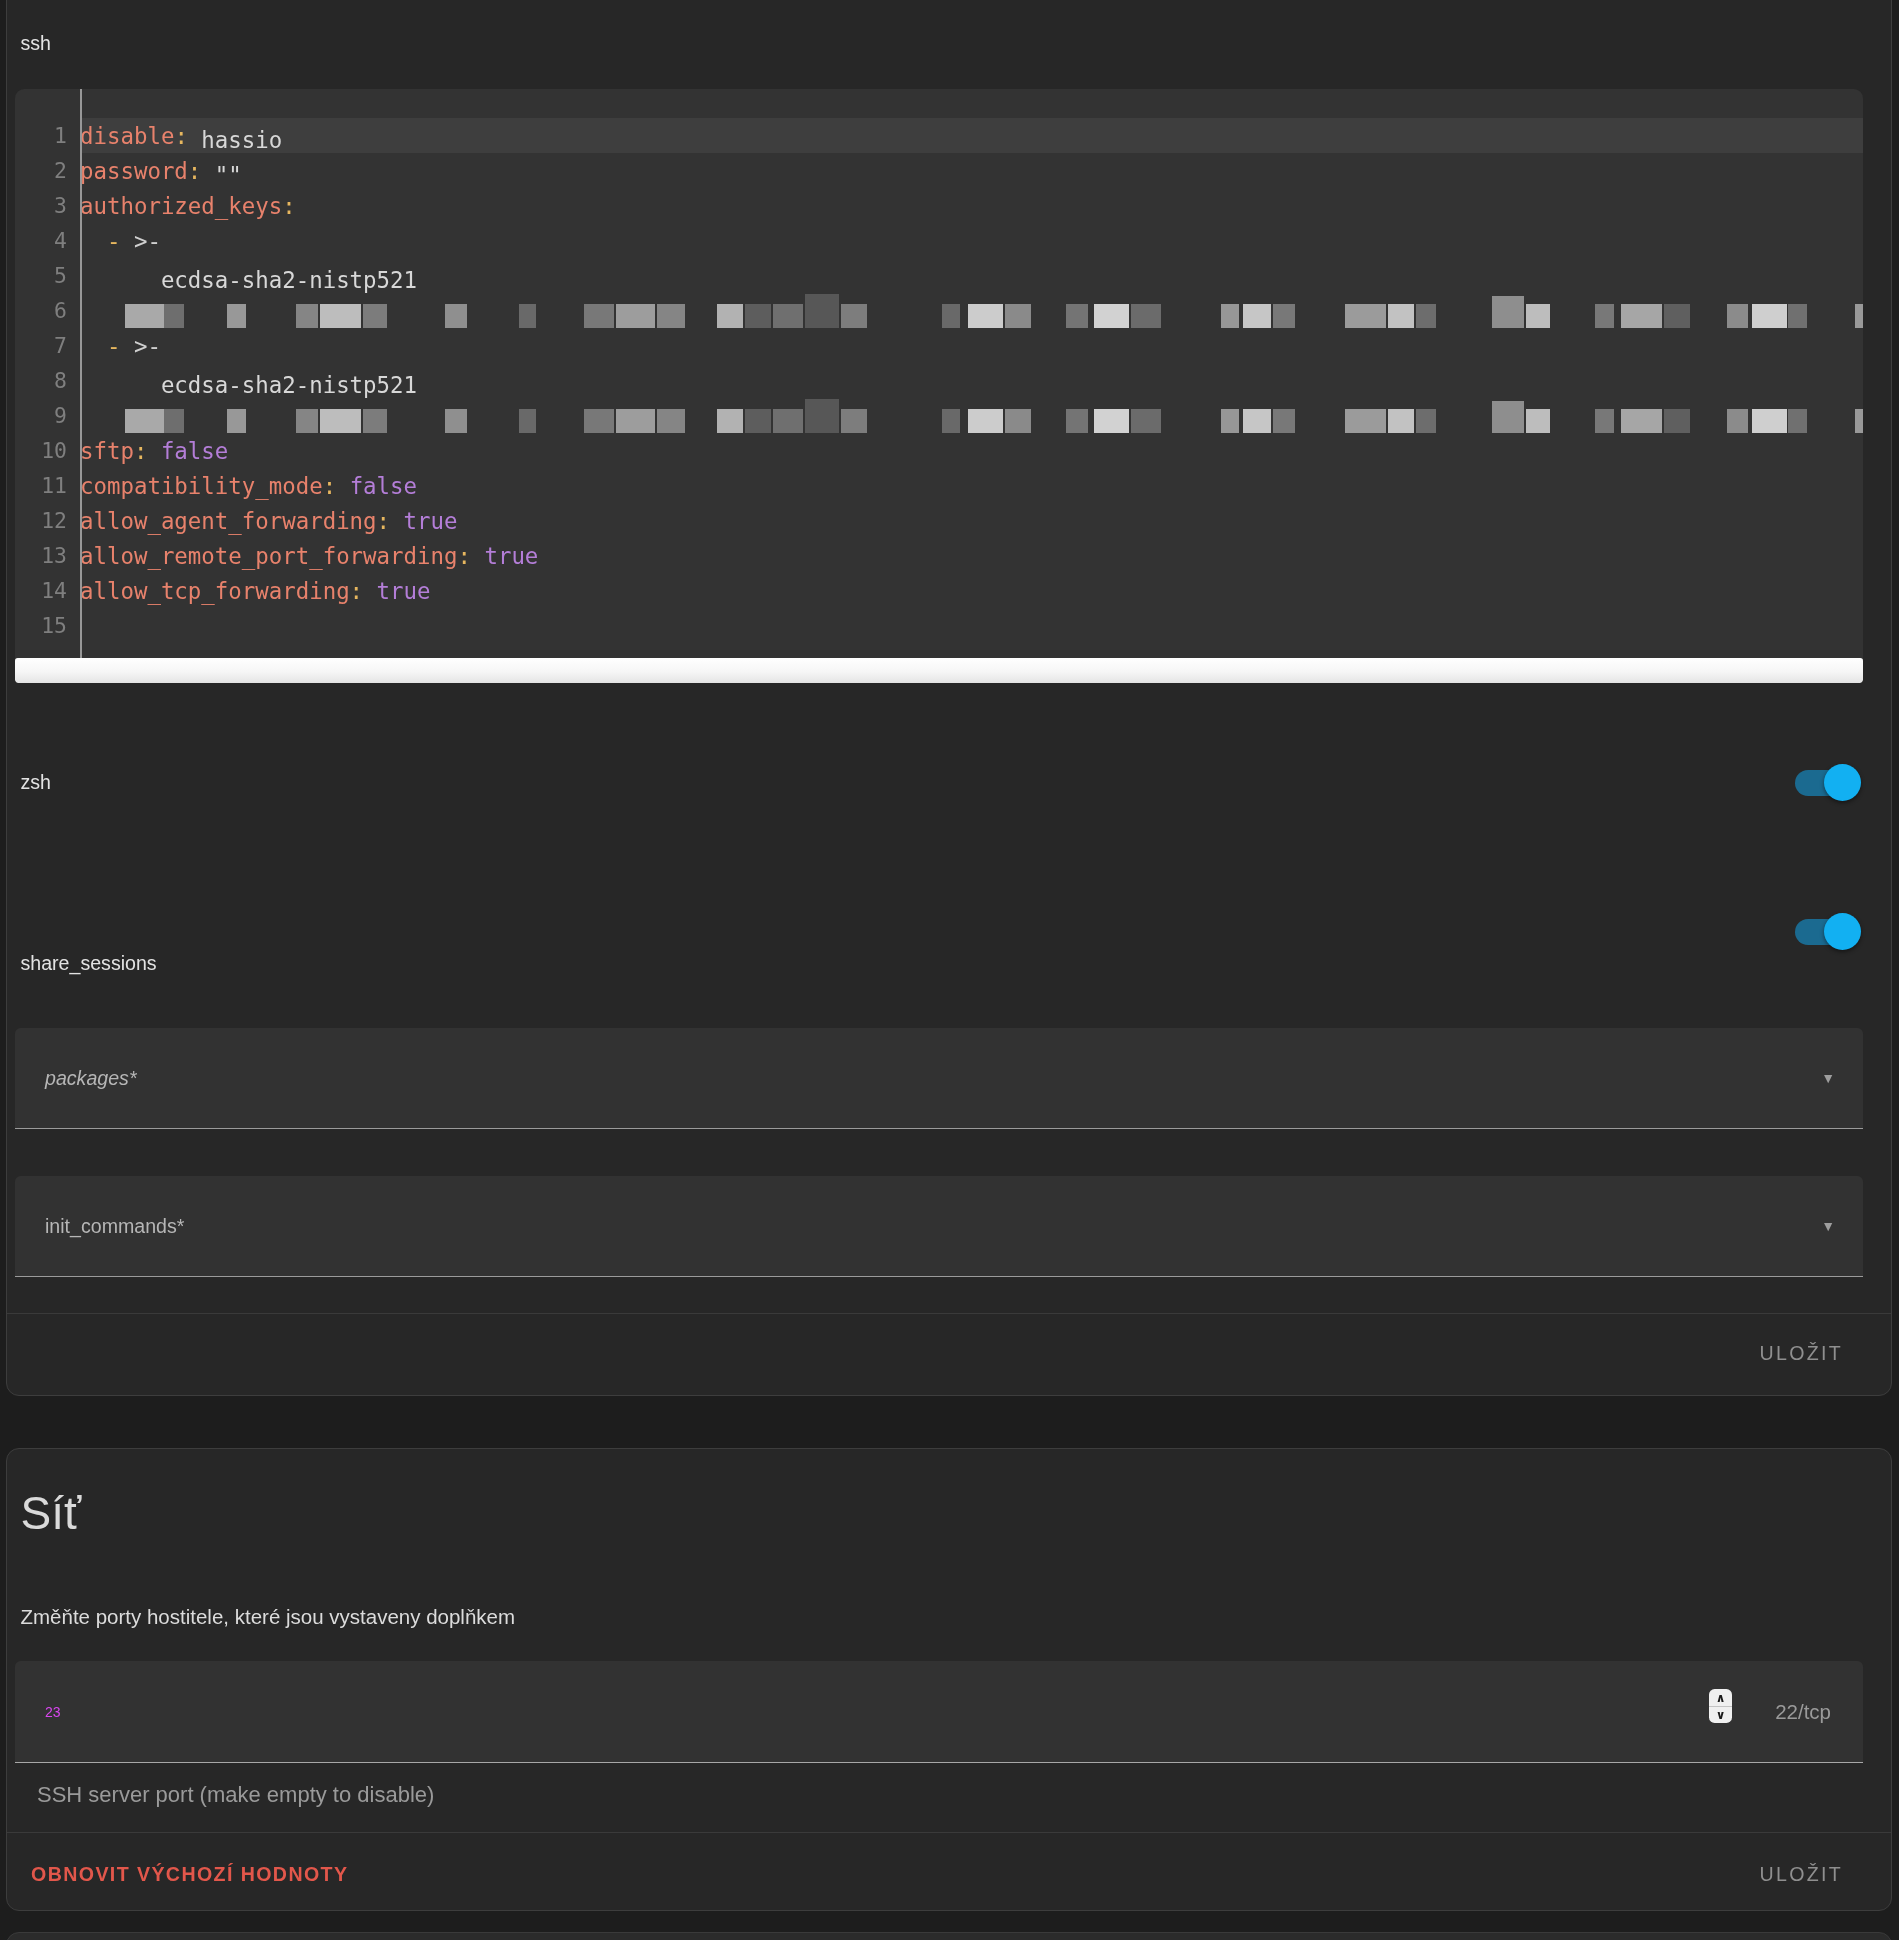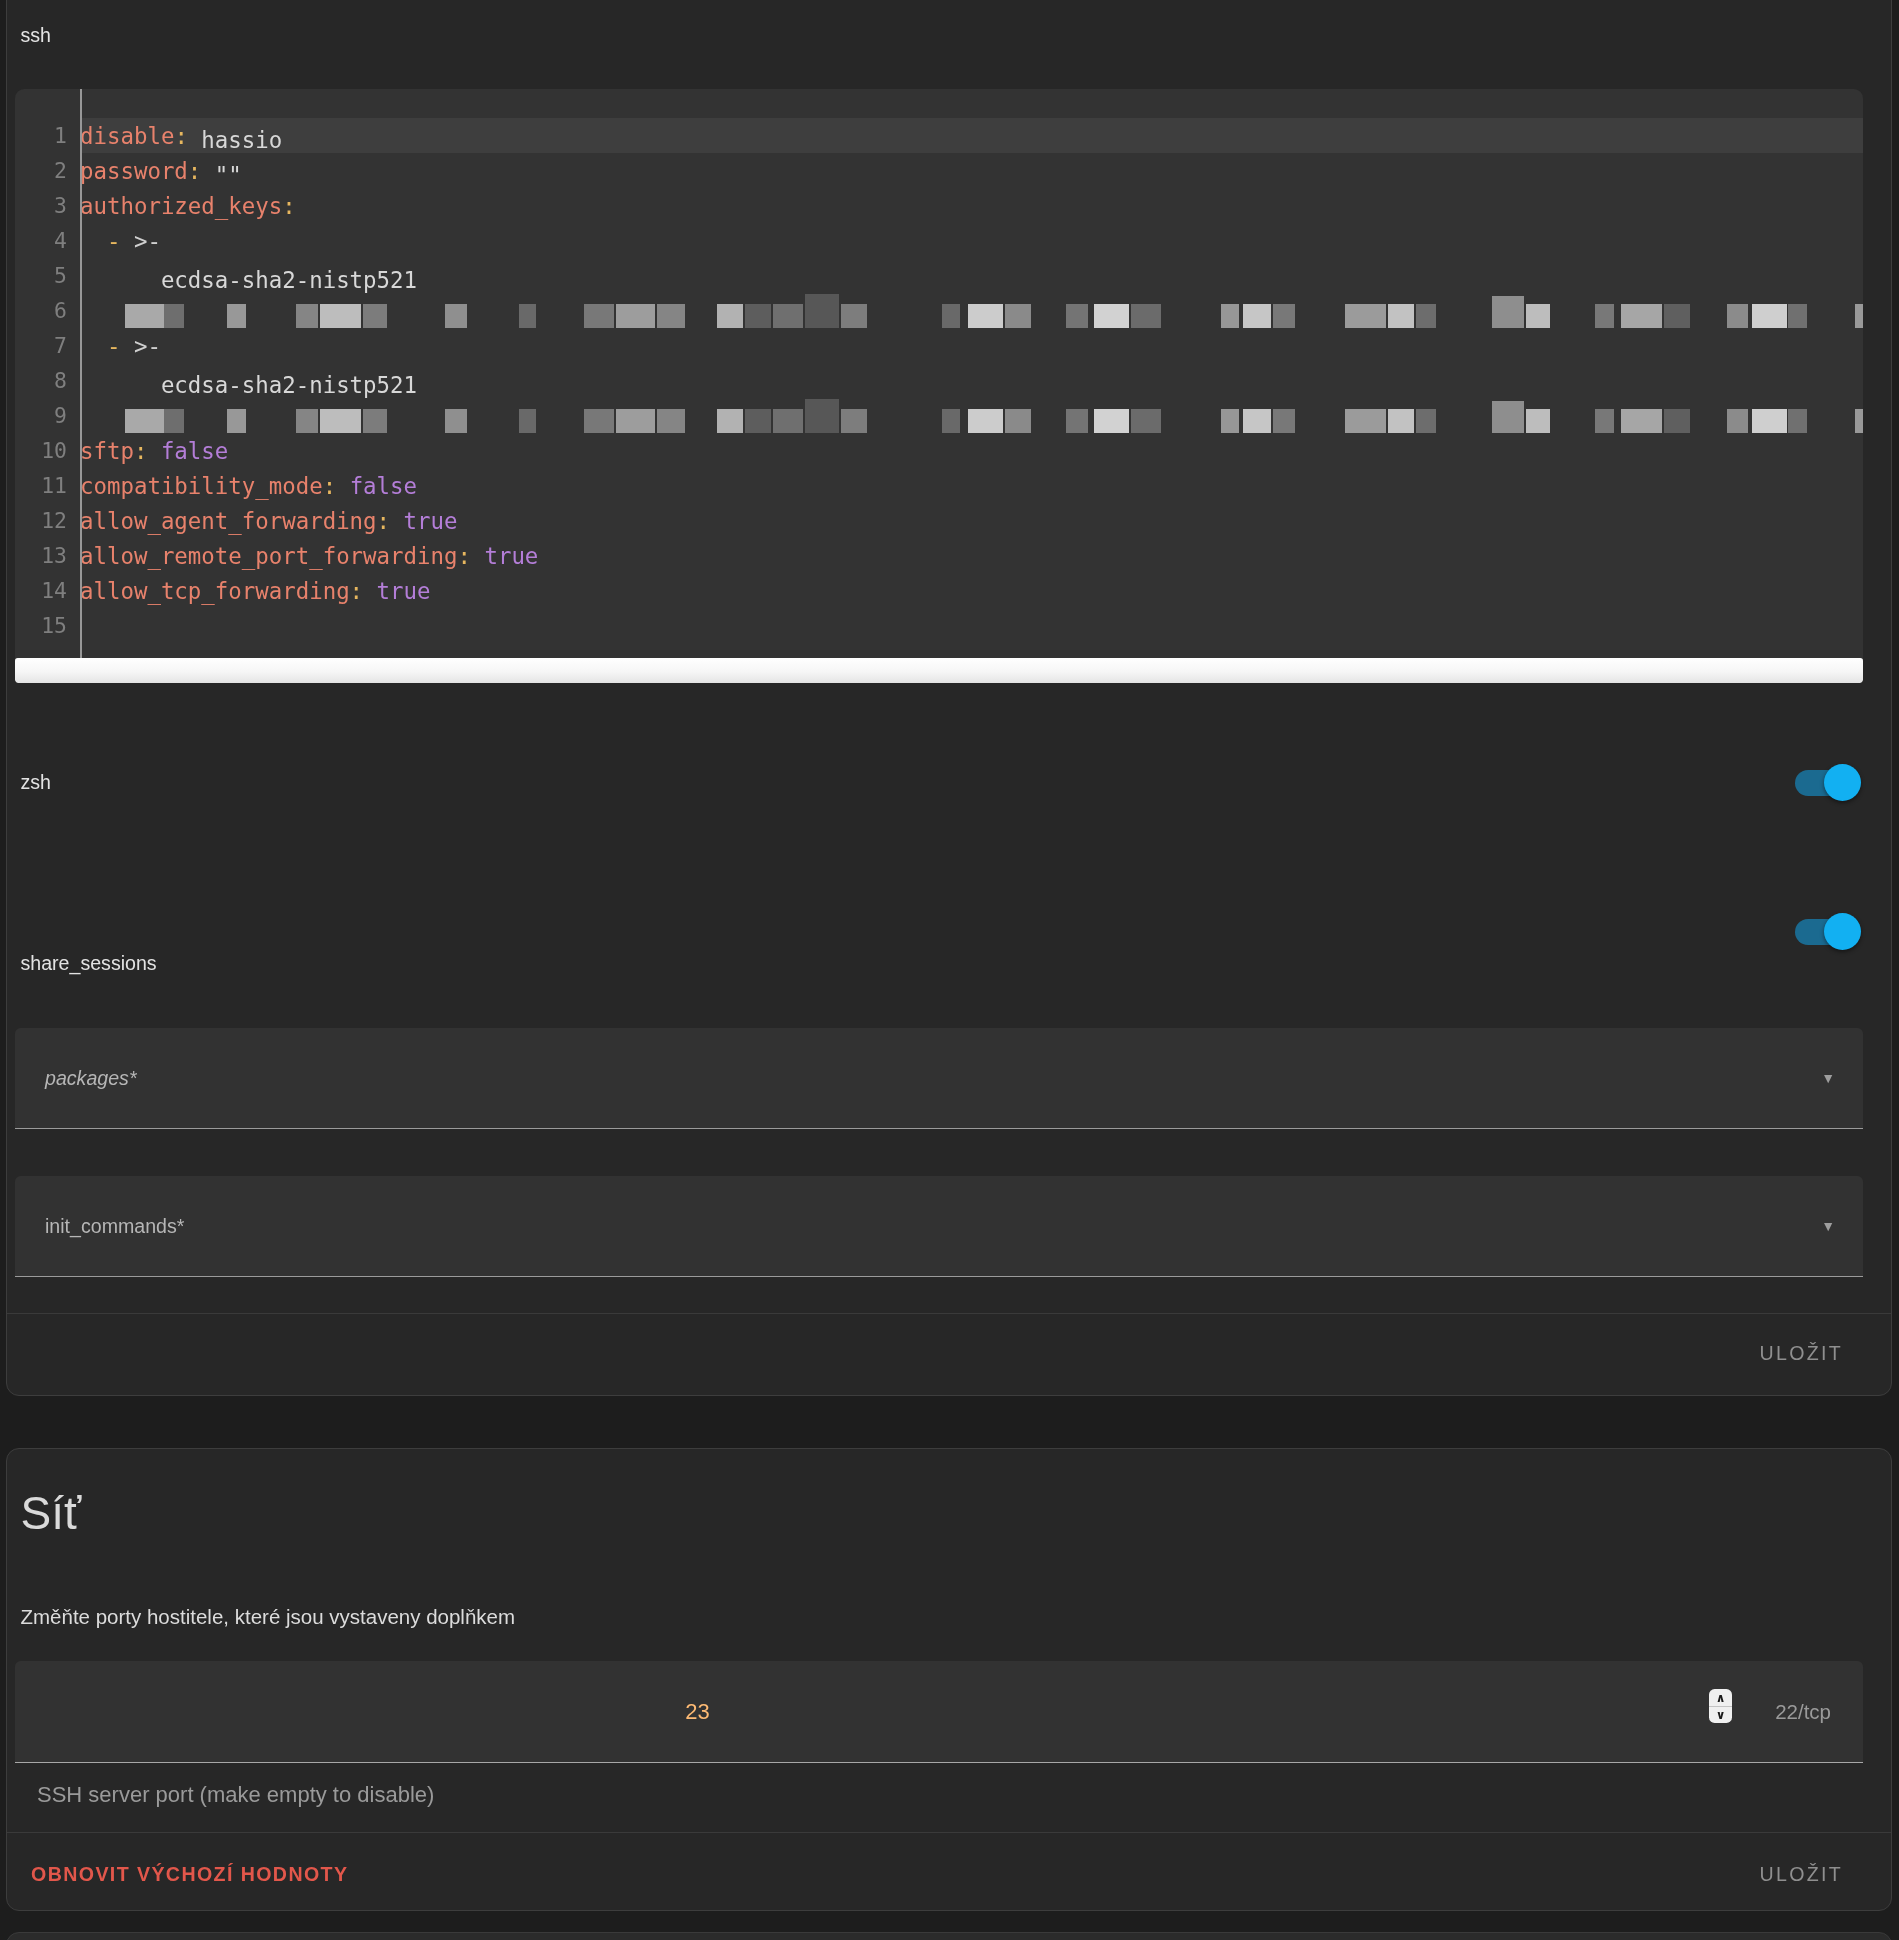--- a/index.html
+++ b/index.html
@@ -10,21 +10,21 @@
   }
   .card {
     position:absolute; background:#272727;
     border:0.9px solid #3d3d3d; border-radius:13px;
   }
   #card-ssh { left:5.6px; top:-28px; width:1886px; height:1424px; }
   #card-net { left:5.6px; top:1448px; width:1886px; height:463px; }
   #card-next { left:5.6px; top:1932px; width:1886px; height:37px; background:#2b2b2b; border-color:#3a3a3a; }
 
   .section-label { position:absolute; font-size:19.6px; color:#e4e4e4; line-height:22.4px; }
-  #ssh-label { left:20.5px; top:24px; }
+  #ssh-label { left:20.5px; top:32px; }
 
   
   #editor {
     position:absolute; left:15px; top:89px; width:1848px; height:594px;
     background:#333333; border-radius:9.3px 9.3px 3.7px 3.7px; overflow:hidden;
     font-family:"DejaVu Sans Mono","Liberation Mono",monospace;
     font-size:22.4px; color:#d8d8d8;
   }
   #code-lines { position:absolute; left:0; top:29px; right:0; }
   .code-row { display:flex; height:35px; }
@@ -77,21 +77,21 @@
     font-size:19.6px; color:#b6b6b6;
   }
   .chevron {
     position:absolute; right:28px; top:50%; transform:translateY(-50%);
     font-size:14px; color:#9e9e9e;
   }
   #port-input {
     position:absolute; left:30px; top:0; width:1305px; height:100%;
     background:transparent; border:none; outline:none;
     font-family:"Liberation Sans","DejaVu Sans",sans-serif;
-    font-size:22px; color:#fdba74;text-align:center;
+    font-size:14px; color:#d946ef;
   }
   .stepper {
     position:absolute; left:1694px; top:45%; transform:translateY(-50%);
     width:23px; height:34px; background:#f0f0f0; border-radius:5.6px;
     display:flex; flex-direction:column; overflow:hidden;
   }
   .stepper span {
     flex:1; display:flex; align-items:center; justify-content:center;
     font-size:12px; color:#1a1a1a; font-weight:bold; line-height:1; cursor:pointer;
   }

